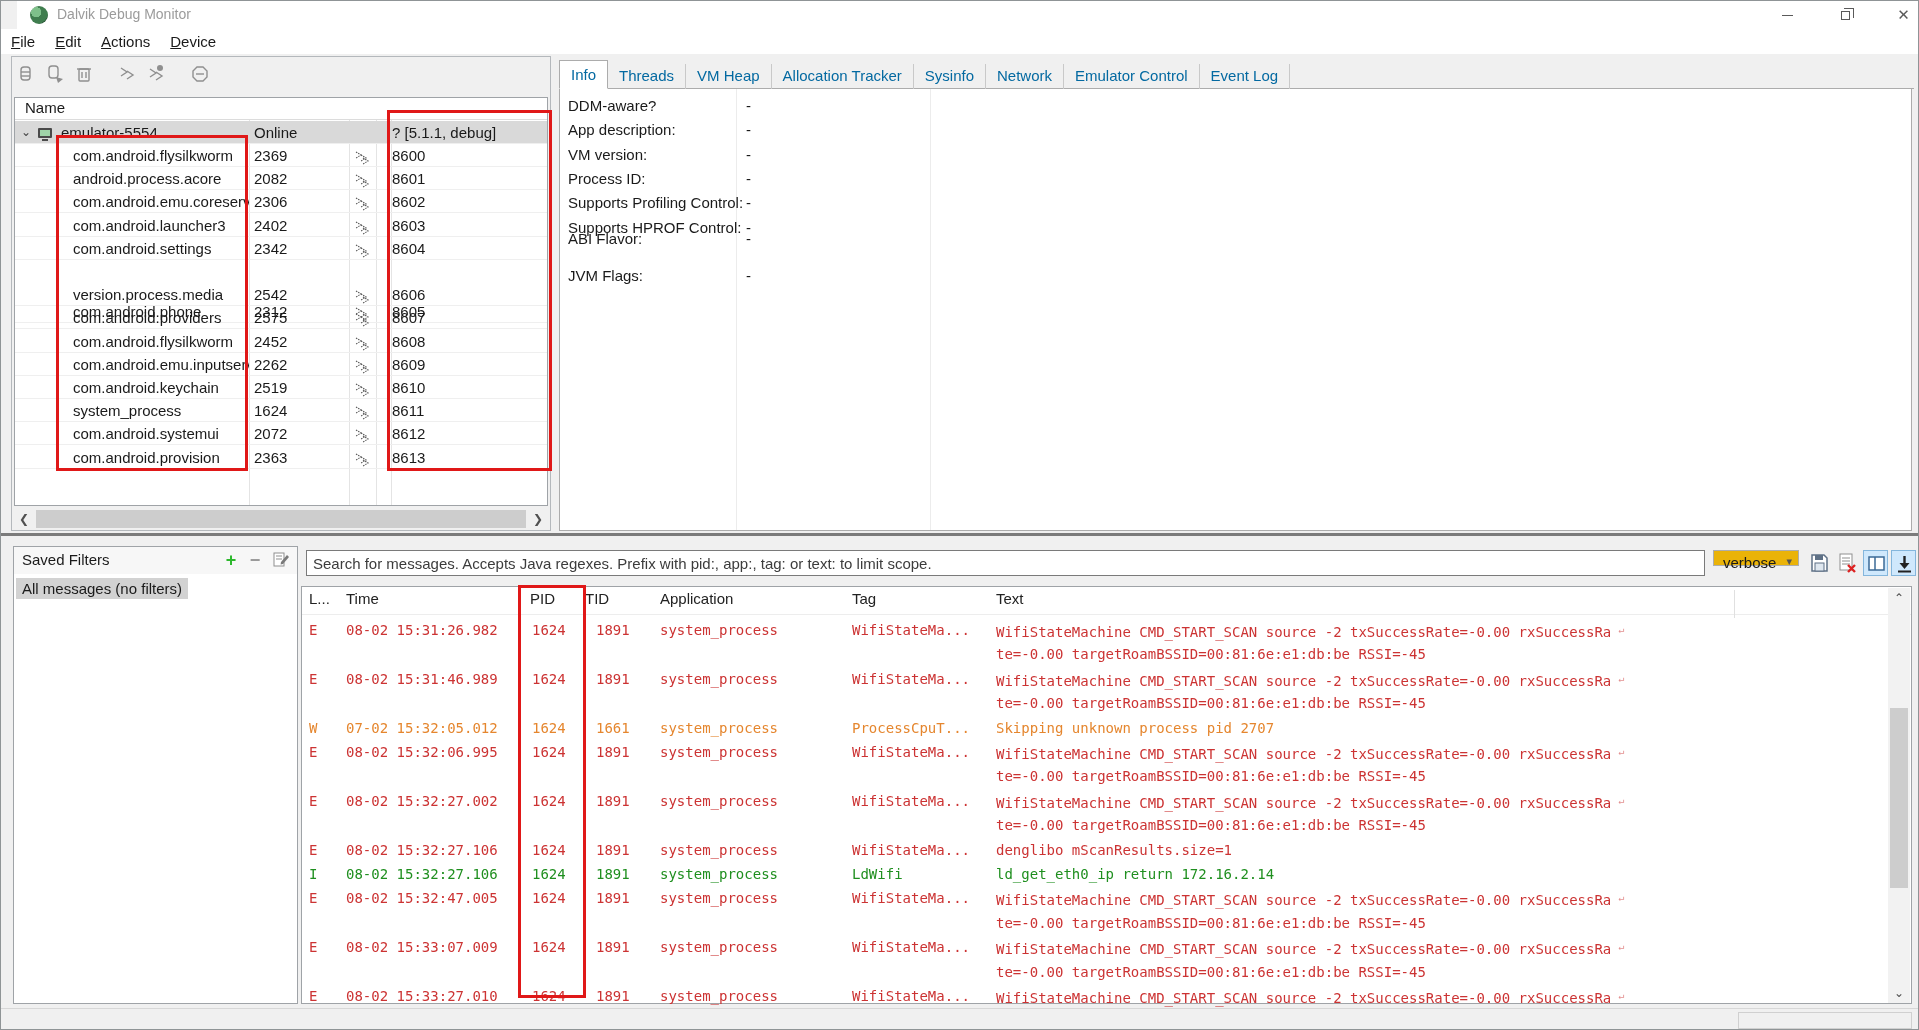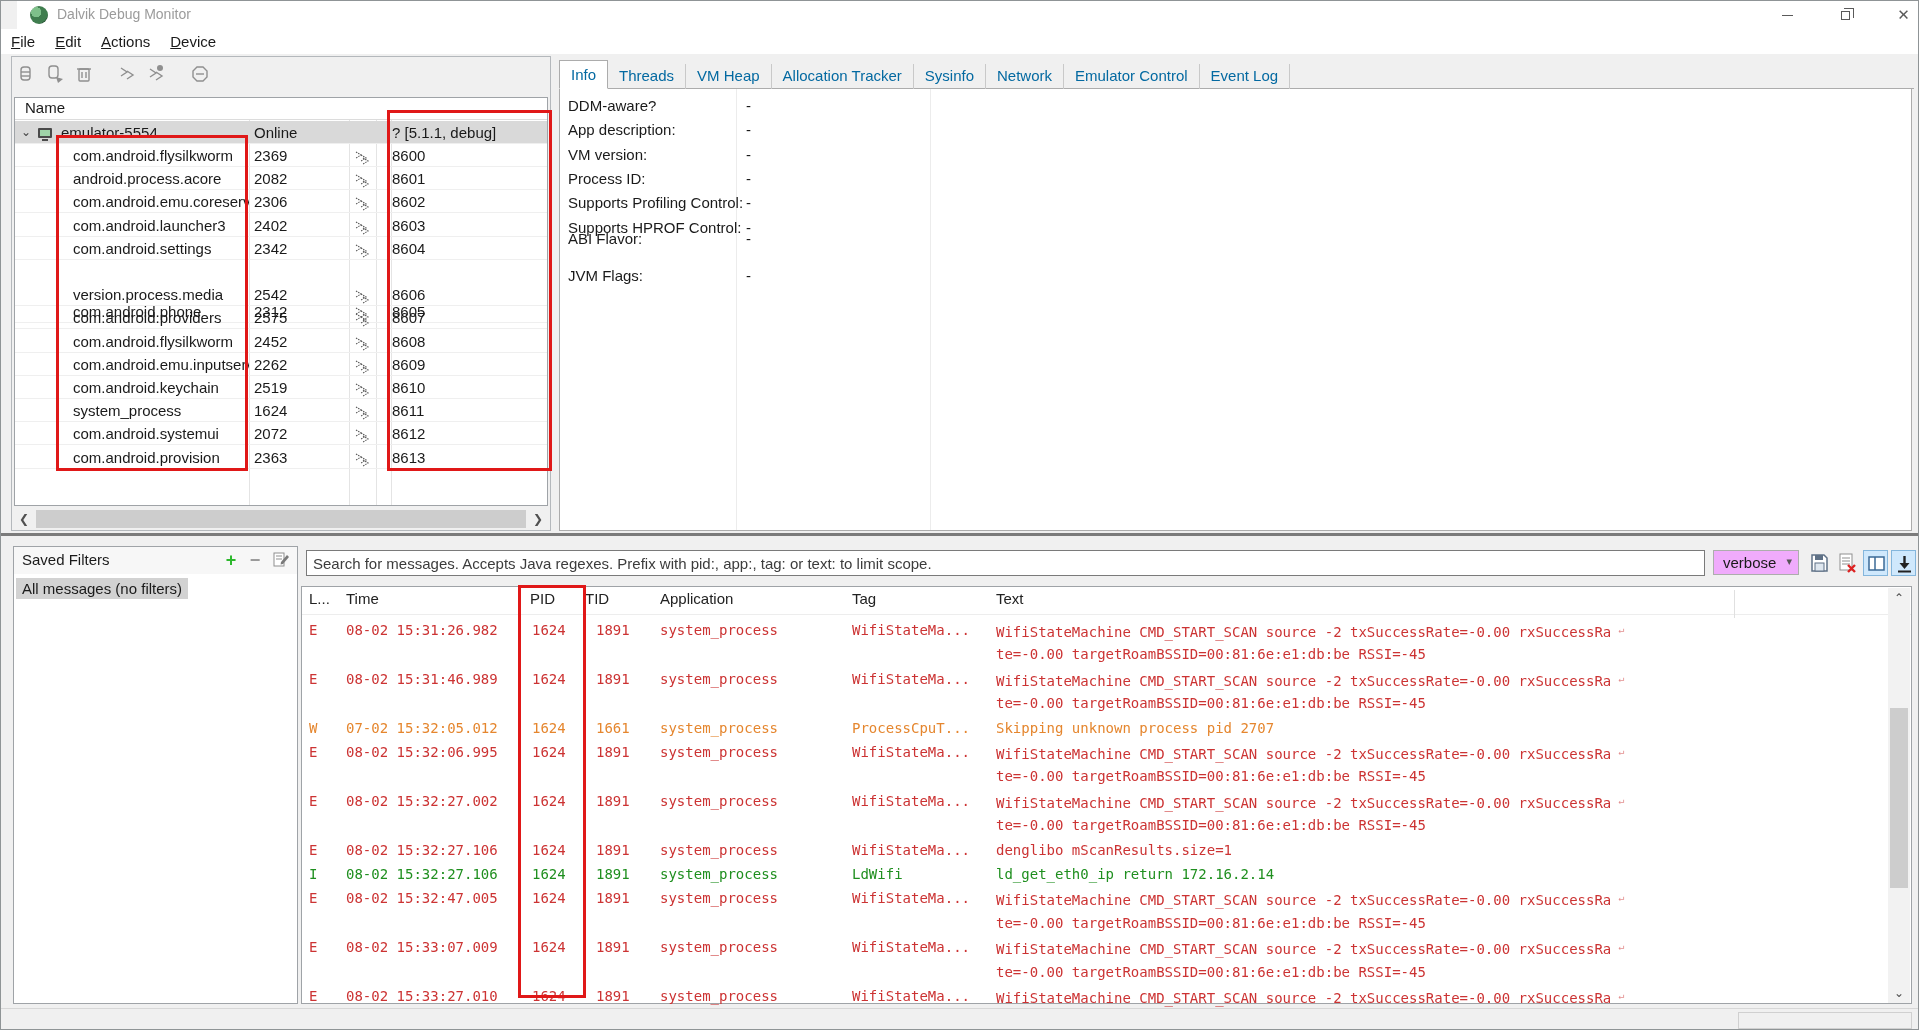--- a/index.html
+++ b/index.html
@@ -76,21 +76,21 @@
   #flt-add { right:56px; color:#2db82d; font-size:18px; }
   #flt-del { right:32px; color:#9a9a9a; font-size:18px; }
   #flt-edit { right:6px; }
   .filter-item { margin-top:4px; padding:2px 6px; display:inline-block; }
   .filter-item.selected { background:#d2d2d2; }
 
   
   #search-input { position:absolute; left:305px; top:549px; width:1399px; height:26px; border:1px solid #7a7a7a; background:#fff;
                   font-family:"Liberation Sans",sans-serif; font-size:15px; padding:0 6px; color:#222; }
   #search-input::placeholder { color:#3c3c3c; opacity:1; }
-  #level-select { position:absolute; left:1712px; top:549px; width:86px; height:25px; background:#f0abfc; border:1px solid #adadad; }
+  #level-select { position:absolute; left:1712px; top:549px; width:86px; height:16px; background:#eab308; border:1px solid #adadad; }
   #level-select .lbl { position:absolute; left:9px; top:3px; }
   #level-select .chev { position:absolute; right:6px; top:4px; color:#555; font-size:11px; }
   .ctl-icon { position:absolute; top:549px; width:25px; height:26px; }
   .ctl-icon svg { width:25px; height:26px; }
   .ctl-icon.toggled { background:#cfe8fc; border:1px solid #84b6dc; }
 
   
   #log-table { position:absolute; left:300px; top:585px; width:1611px; height:418px; background:#ffffff; border:1px solid #9fa3a7; }
   #log-header { position:absolute; left:0; top:0; width:100%; height:28px; border-bottom:1px solid #ededed; background:#fff; }
   #log-header span { position:absolute; top:3px; color:#222; }

